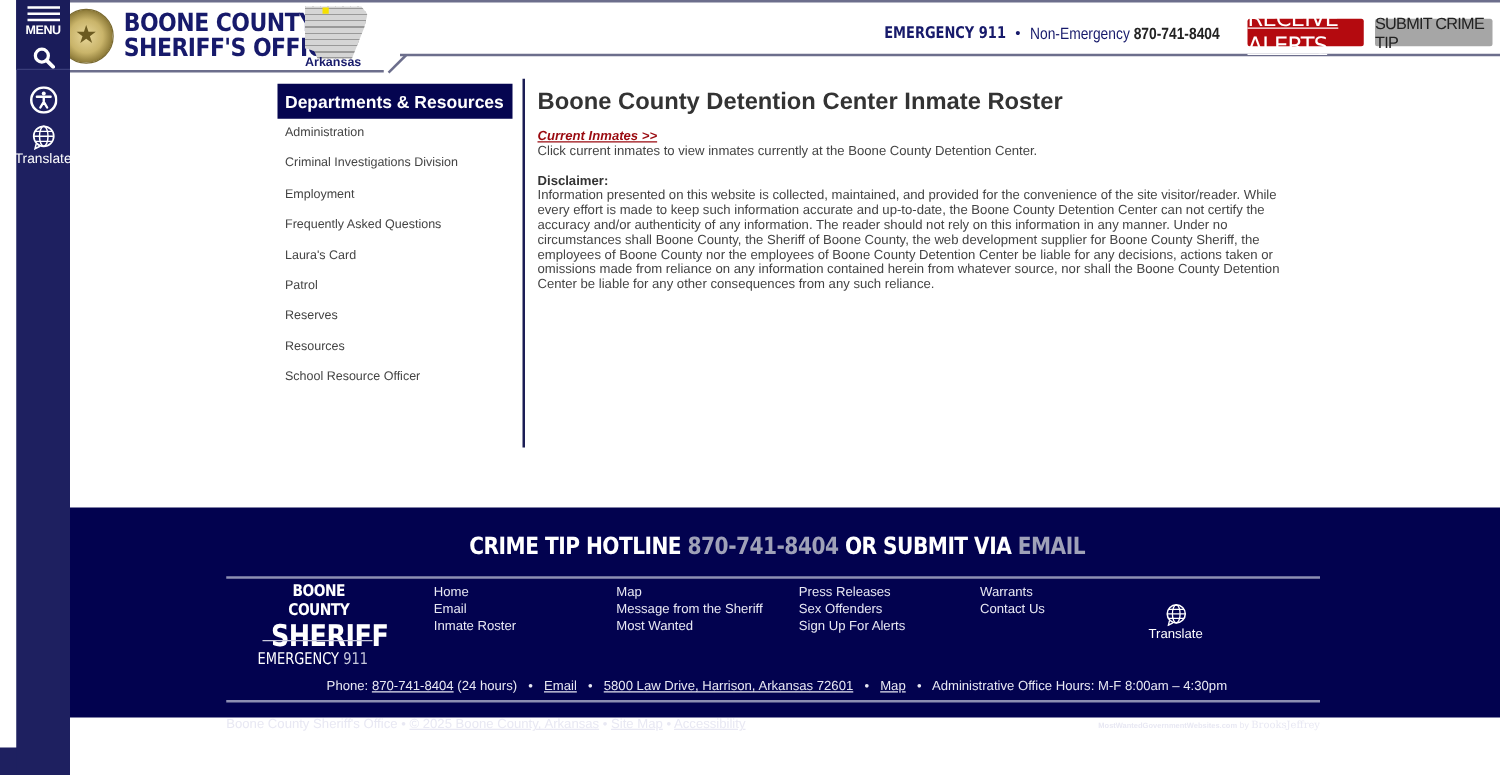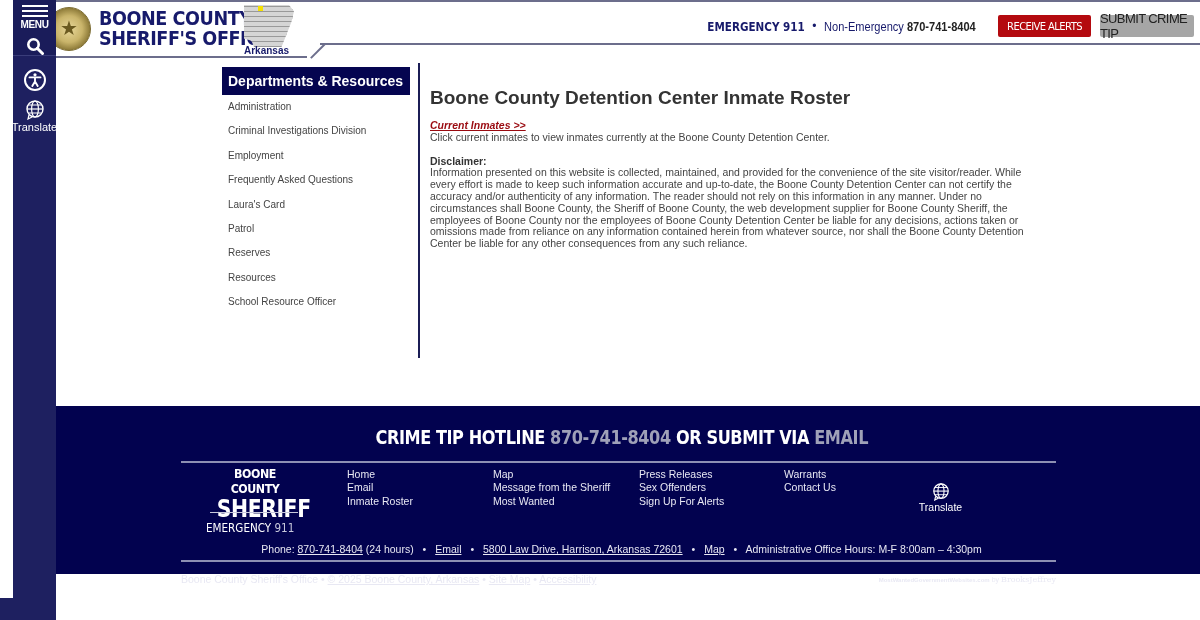--- a/index.html
+++ b/index.html
@@ -28,32 +28,32 @@
   .brand { position: absolute; left: 56px; top: 6px; color: #171a6b; font-family: "DejaVu Sans", sans-serif; font-weight: bold; font-size: 20px; line-height: 20px; letter-spacing: -0.5px; transform: scaleX(0.88); transform-origin: left top; }
   .ar-map { position: absolute; left: 201px; top: 3px; width: 50px; height: 42px; background: repeating-linear-gradient(0deg, #999 0 1px, #d5d5d5 1px 5px), repeating-linear-gradient(90deg, #999 0 1px, transparent 1px 6px); clip-path: polygon(0 0, 90% 0, 100% 15%, 95% 40%, 85% 70%, 75% 100%, 20% 100%, 15% 85%, 0 80%); }
   .ar-dot { position: absolute; left: 215px; top: 4px; width: 5px; height: 5px; background: #f5e000; }
   .ar-label { position: absolute; left: 201px; top: 43px; font-size: 10px; font-weight: bold; color: #171a6b; }
 
   .hdr-right { position: absolute; right: 6px; top: 13px; height: 22px; display: flex; align-items: center; gap: 0; }
   .emerg { font-family: "DejaVu Sans", sans-serif; font-weight: bold; font-size: 13px; color: #171a6b; transform: scaleX(0.8); transform-origin: right center; white-space: nowrap; }
   .dot-sep { color: #171a6b; margin: 0 8px; font-size: 12px; }
   .nonemerg { font-size: 13px; color: #171a6b; white-space: nowrap; transform: scaleX(0.85); transform-origin: left center; margin-right: -14px;}
   .nonemerg b { color: #222; }
-  .btn-alert { background: #b40a0f; color: #fff; font-size: 10px; font-family: "DejaVu Sans", sans-serif; height: 22px; width: 93px; display: flex; align-items: center; justify-content: center; border-radius: 2px; margin-left: 9px; cursor: pointer; letter-spacing: -0.6px; }
+  .btn-alert { background: #b40a0f; color: #fff; font-size: 18px; font-family: "DejaVu Sans", sans-serif; height: 22px; width: 93px; display: flex; align-items: center; justify-content: center; border-radius: 2px; margin-left: 9px; cursor: pointer; letter-spacing: -0.6px; text-decoration: underline; }
   .btn-tip { background: #a6a6a6; color: #222; font-size: 13px; font-family: Liberation Sans, sans-serif; height: 22px; width: 94px; display: flex; align-items: center; justify-content: center; border-radius: 2px; margin-left: 9px; cursor: pointer; letter-spacing: -0.6px; }
 
   
   .side { position: absolute; left: 222px; top: 67px; width: 188px; }
   .side-head { background: #050550; color: #fff; font-size: 14px; font-weight: bold; height: 28px; line-height: 28px; padding-left: 6px; }
   .side-item { display: block; font-size: 10px; color: #444; height: 24.4px; line-height: 24.4px; padding-left: 6px; text-decoration: none; cursor: pointer; }
   .side-item:first-of-type { margin-top: 0; }
   .vline { position: absolute; left: 418px; top: 63px; width: 2px; height: 295px; background: #1b1d55; }
 
   
-  .main { position: absolute; left: 430px; top: 71px; width: 605px; color: #444; font-size: 10.5px; line-height: 11.8px; margin-top: 16px; }
+  .main { position: absolute; left: 430px; top: 71px; width: 605px; color: #444; font-size: 10.5px; line-height: 11.8px; }
   .main h1 { font-size: 19px; line-height: 22px; color: #333; font-weight: bold; margin-bottom: 11px; }
   .main .lnk { color: #9a0a10; font-weight: bold; font-style: italic; text-decoration: underline; display: inline-block; }
   .main p { margin-bottom: 12px; }
   .main .disc-head { font-weight: bold; color: #333; }
 
   
   .footer { position: absolute; left: 43px; top: 406px; width: 1157px; height: 168px; background: #02024f; color: #fff; }
   .bottom-rail { position: absolute; left: 0; top: 598px; width: 43px; height: 22px; background: #1e2060; }
   .hotline { position: absolute; top: 20px; left: 0; width: 100%; text-align: center; font-family: "DejaVu Sans", sans-serif; font-weight: bold; font-size: 19px; letter-spacing: -0.5px; }
   .hotline-inner { display: inline-block; transform: scaleX(0.85); }

